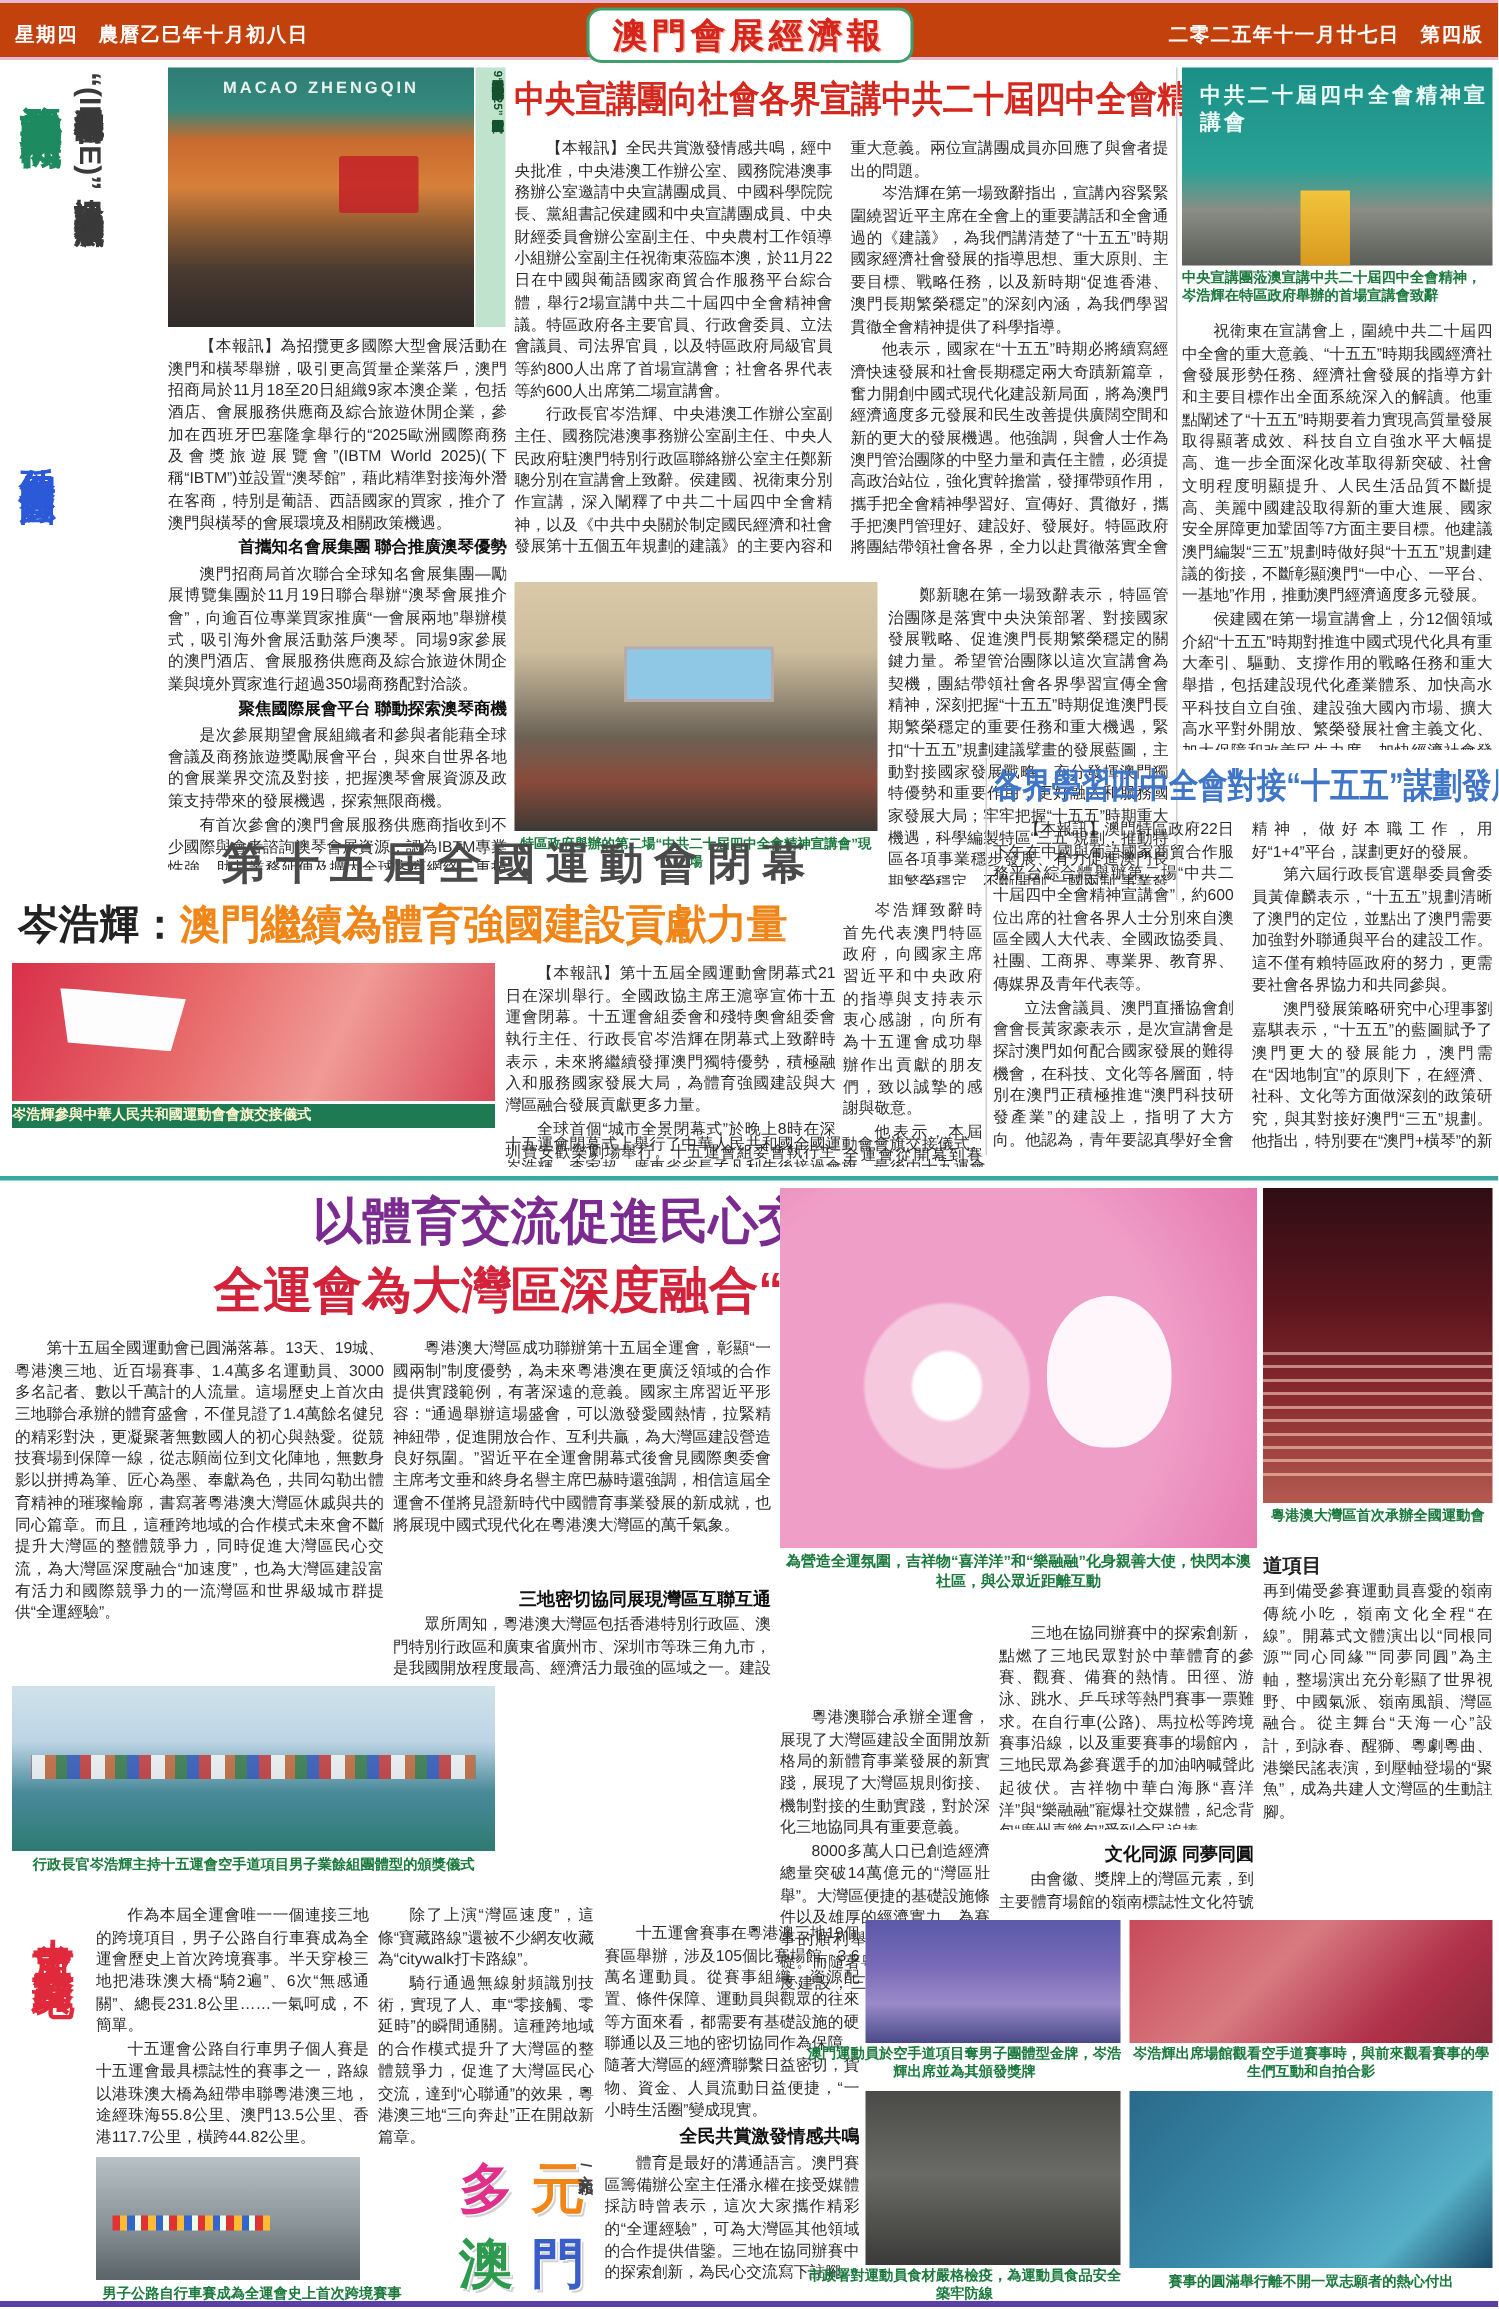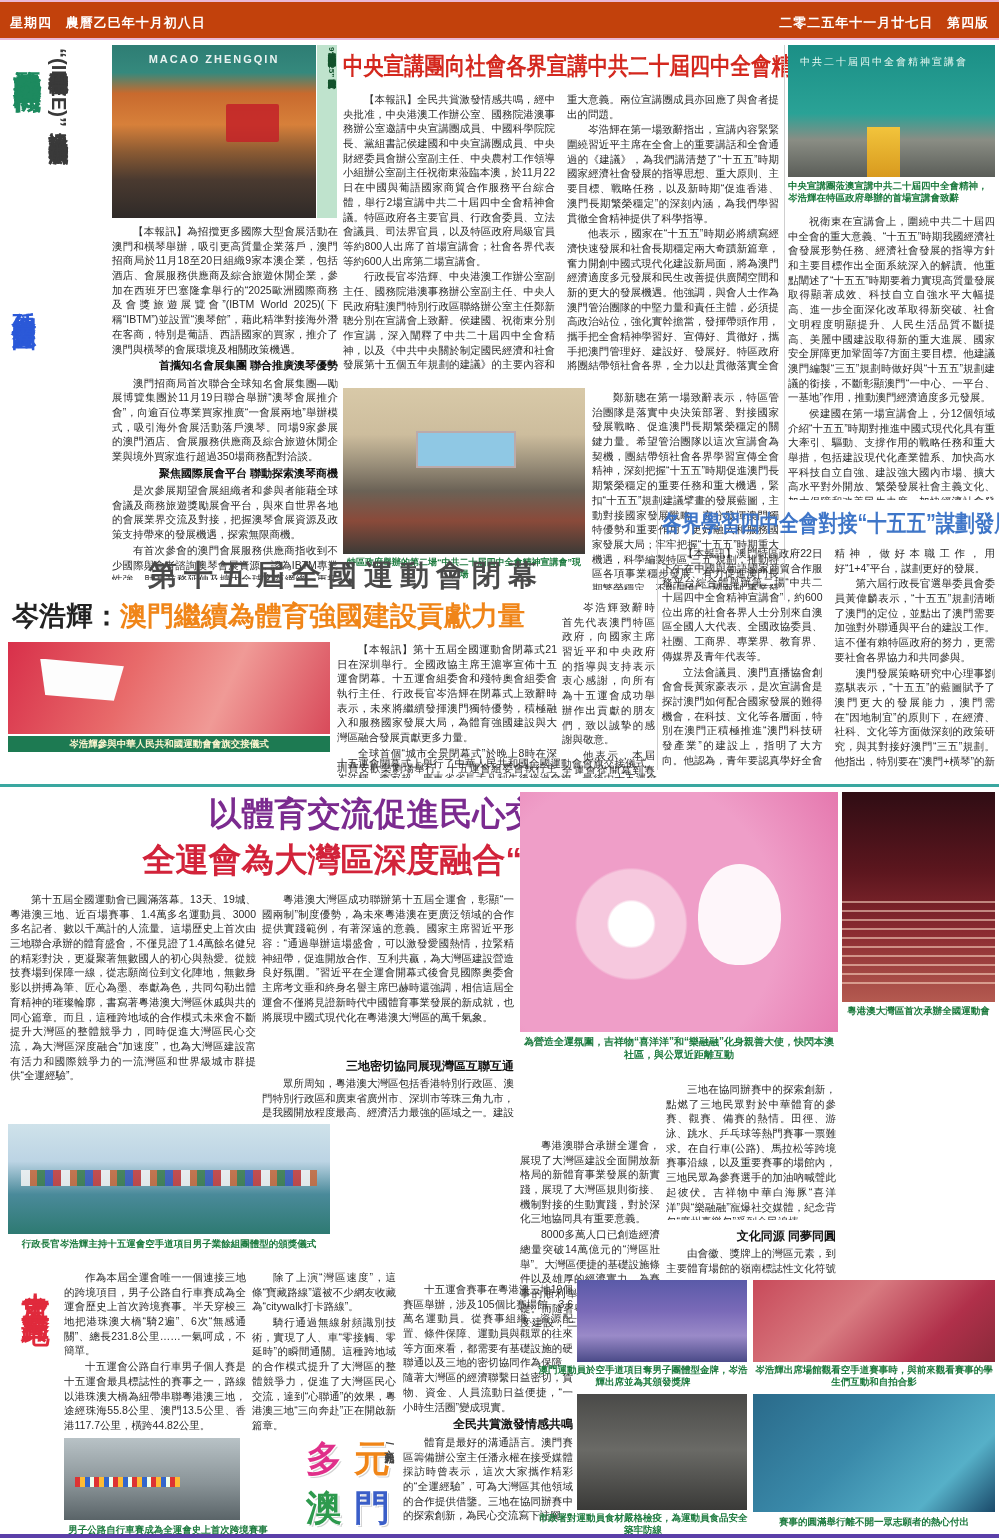--- a/index.html
+++ b/index.html
@@ -21,21 +21,21 @@
   .photo{overflow:hidden;}
   .vline{width:1px;background:#cfcfcf;}
   .twocol{column-count:2;column-gap:12px;}
   
   #photoA{background:linear-gradient(180deg,#2e7d74 0%,#35897d 16%,#c86a2e 28%,#d7803a 46%,#8a5a33 62%,#4a3a30 78%,#2f2a28 100%);}
   #photoA .ovl{color:#fff;font-weight:700;font-size:11px;letter-spacing:2px;text-align:center;margin-top:8px;opacity:.9;}
   #photoA .banner{position:absolute;left:56%;top:34%;width:26%;height:22%;background:#c32128;border-radius:2px;opacity:.85;}
   #photoB{background:linear-gradient(180deg,#d8c9a8 0%,#cdbd9d 28%,#9a8f7a 46%,#6b6256 62%,#8a4a3a 80%,#3c3a36 100%);}
   #photoB .screen{position:absolute;left:30%;top:26%;width:40%;height:20%;background:#8fc8e4;border:2px solid #baa;}
   #photoC{background:linear-gradient(180deg,#1b8f86 0%,#2aa296 52%,#8a8d84 72%,#5a5d58 100%);}
-  #photoC .ovl{color:#eafaf4;font-weight:400;font-size:10px;letter-spacing:2px;margin:10px 0 14px 12px;}
+  #photoC .ovl{color:#eafaf4;font-weight:700;font-size:14px;letter-spacing:2px;margin:10px 0 14px 12px;}
   #photoC .podium{position:absolute;left:38%;bottom:0;width:16%;height:38%;background:linear-gradient(180deg,#f2c43c,#d89a1e);}
   #photoD{background:linear-gradient(115deg,#d8304a,#e86a6a 38%,#f09a96 66%,#d84a5a 100%);}
   #photoD .flag{position:absolute;left:10%;top:18%;width:26%;height:46%;background:#fdfdfd;clip-path:polygon(0 0,100% 18%,88% 100%,6% 86%);}
   #photoMascot{background:radial-gradient(circle at 35% 55%,#ffffff 0 9%,#f6c8de 10% 22%,#ef9ec8 23% 60%,#e578ae 100%);}
   #photoMascot:after{content:"";position:absolute;left:56%;top:30%;width:26%;height:42%;border-radius:50% 50% 45% 45%;background:#fff;opacity:.9;}
   #photoMass{background:linear-gradient(180deg,#300d14 0%,#5c161e 38%,#8a2a30 66%,#b45a50 100%);}
   #photoMass .rows{position:absolute;left:0;bottom:8%;width:100%;height:40%;background:repeating-linear-gradient(180deg,rgba(255,220,200,.55) 0 2px,rgba(0,0,0,0) 2px 9px);}
   #photoAward{background:linear-gradient(180deg,#cfe2ea 0%,#bcd4e4 34%,#4a8a9a 64%,#2e7a72 100%);}
   #photoAward .line{position:absolute;left:4%;top:42%;width:92%;height:16px;background:repeating-linear-gradient(90deg,#f5f5f5 0 9px,#c8683a 9px 16px,#3a7a4a 16px 24px,#3658b8 24px 32px,#c83a3a 32px 40px);opacity:.85;}
   #photoCycle{background:linear-gradient(180deg,#b8c2c6 0%,#8a9498 55%,#5a6468 100%);}
@@ -44,38 +44,41 @@
   #photoG2{background:linear-gradient(135deg,#c84a5a,#d87a80 40%,#b0304a 74%,#8a2a3a 100%);}
   #photoG3{background:linear-gradient(180deg,#4a4a48,#6a6a66 48%,#3a3a38 100%);}
   #photoG4{background:linear-gradient(135deg,#2a6a8a,#3a8aaa 44%,#56b0c8 78%,#1a4a6a 100%);}
   
   .hl-red{color:#d4281e;font-weight:700;}
   .hl-blue{color:#3f76c8;font-weight:700;}
   .hl-gray{color:#4a4a4a;font-weight:700;}
   .hl-purple{color:#7b2b8f;font-weight:700;}
   .hl-red2{color:#d2233a;font-weight:700;}
   .capstrip{background:#bfe3cd;color:#14532d;font-size:8px;line-height:1.15;font-weight:700;}
-  .capbar{background:#1d7a52;color:#fdf6cf;font-size:9.5px;font-weight:700;text-align:center;line-height:16px;}
+  .capbar{background:#1d7a52;color:#fdf6cf;font-size:9.5px;font-weight:700;text-align:left;line-height:16px;}
   #logo-duoyuan span{font-size:36px;font-weight:700;display:inline-block;width:48px;text-align:center;text-shadow:1px 1px 0 #fff,2px 2px 0 rgba(0,0,0,.18);}
   #logo-duoyuan span:nth-child(1){color:#e0308a;}
   #logo-duoyuan span:nth-child(2){color:#f08518;}
   #logo-duoyuan span:nth-child(3){color:#2e9a4e;}
   #logo-duoyuan span:nth-child(4){color:#3a5ec8;}
   .fragbold{font-weight:700;font-size:13px;color:#222;}
 </style>
 </head>
 <body>
 
 <div id="page">
 
   <div class="abs" id="mast">
     <div class="abs mast-side" style="left:10px;">
       <span>星期四</span>&nbsp;&nbsp;
       <span>農曆乙巳年十月初八日</span>
     </div>
+    <div class="abs" id="mast-box">
+      <span id="mast-title">澳門會展經濟報</span>
+    </div>
     <div class="abs mast-side" style="right:10px;">
       <span>二零二五年十一月廿七日</span>&nbsp;&nbsp;
       <span>第四版</span>
     </div>
   </div>
 
   <div class="abs vtext hl-gray" style="left:8px;top:48px;height:240px;font-size:28px;color:#1d8a5f;letter-spacing:2px;">澳琴聯動國際商機</div>
   <div class="abs vtext" style="left:8px;top:292px;height:230px;font-size:24px;color:#2b59d8;font-weight:700;letter-spacing:2px;">延伸會展合作資源圈</div>
   <div class="abs vtext" style="left:46px;top:48px;height:475px;font-size:20px;color:#3a3a3a;font-weight:700;">“電機電子工程師學會(IEEE)通訊協會”明年底在澳舉辦</div>
 
@@ -178,20 +181,24 @@
   <div class="abs body" style="left:520px;top:1138px;width:140px;height:190px;">
     <p>粵港澳聯合承辦全運會，展現了大灣區建設全面開放新格局的新體育事業發展的新實踐，展現了大灣區規則銜接、機制對接的生動實踐，對於深化三地協同具有重要意義。</p>
     <p>8000多萬人口已創造經濟總量突破14萬億元的“灣區壯舉”。大灣區便捷的基礎設施條件以及雄厚的經濟實力，為賽事的順利舉辦奠定了堅實基礎。而隨著粵港澳大灣區的深度建設，三地各族群眾在教育、醫療、就業、養老、居住、生活、消費等各領域深化交往交流交融，共居共學、共建共享、共事共樂的互嵌式社會結構和社區環境逐步形成。三地的人心相通、情感相親具備了更為扎實的社會基礎。</p>
   </div>
   <div class="abs body" style="left:666px;top:1082px;width:170px;height:138px;">
     <p>三地在協同辦賽中的探索創新，點燃了三地民眾對於中華體育的參賽、觀賽、備賽的熱情。田徑、游泳、跳水、乒乓球等熱門賽事一票難求。在自行車(公路)、馬拉松等跨境賽事沿線，以及重要賽事的場館內，三地民眾為參賽選手的加油吶喊聲此起彼伏。吉祥物中華白海豚“喜洋洋”與“樂融融”寵爆社交媒體，紀念背包“廣州喜樂包”受到全民追捧。</p>
   </div>
   <div class="abs bsub" style="left:666px;top:1226px;width:170px;font-size:12px;">文化同源 同夢同圓</div>
   <div class="abs body" style="left:666px;top:1246px;width:170px;height:28px;">
     <p>由會徽、獎牌上的灣區元素，到主要體育場館的嶺南標誌性文化符號和非遺呈現，</p>
+  </div>
+  <div class="abs body" style="left:842px;top:1035px;width:153px;height:242px;">
+    <p style="text-indent:0;"><span class="fragbold">道項目</span></p>
+    <p style="text-indent:0;">再到備受參賽運動員喜愛的嶺南傳統小吃，嶺南文化全程“在線”。開幕式文體演出以“同根同源”“同心同緣”“同夢同圓”為主軸，整場演出充分彰顯了世界視野、中國氣派、嶺南風韻、灣區融合。從主舞台“天海一心”設計，到詠春、醒獅、粵劇粵曲、港樂民謠表演，到壓軸登場的“聚魚”，成為共建人文灣區的生動註腳。</p>
   </div>
 
   <div class="abs photo" id="photoAward" style="left:8px;top:1124px;width:322px;height:110px;">
     <div class="line"></div>
   </div>
   <div class="abs cap" style="left:8px;top:1238px;width:322px;">行政長官岑浩輝主持十五運會空手道項目男子業餘組團體型的頒獎儀式</div>
 
   <div class="abs vtext" style="left:16px;top:1270px;height:262px;font-size:28px;color:#e02a3c;font-weight:700;letter-spacing:2px;">史上首次 一賽跨三地</div>
   <div class="abs body" style="left:64px;top:1270px;width:182px;height:162px;">
     <p>作為本屆全運會唯一一個連接三地的跨境項目，男子公路自行車賽成為全運會歷史上首次跨境賽事。半天穿梭三地把港珠澳大橋“騎2遍”、6次“無感通關”、總長231.8公里……一氣呵成，不簡單。</p>

